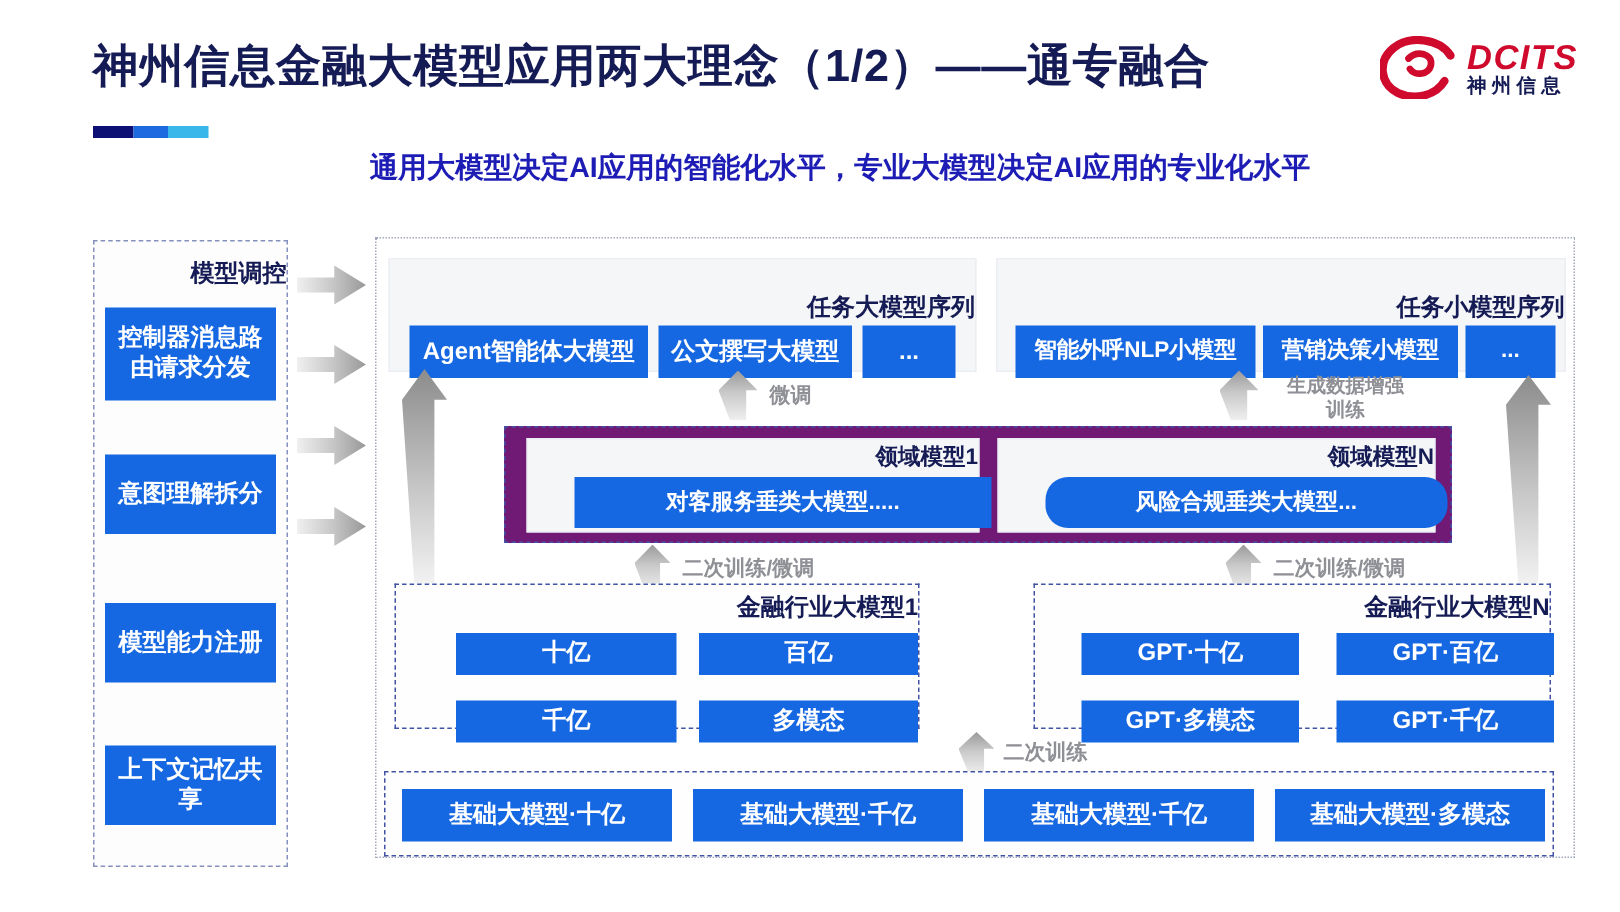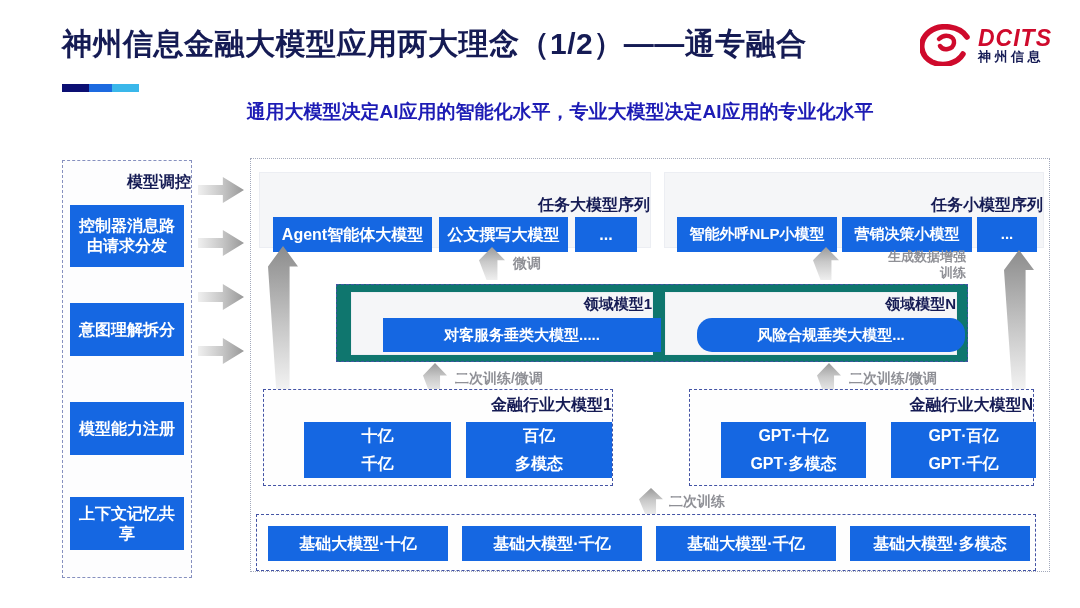--- a/index.html
+++ b/index.html
@@ -74,42 +74,42 @@
   .task-row { position:absolute; top:44px; display:flex; }
   .grpA .task-row { left:13px; gap:7px; }
   .grpB .task-row { left:12px; gap:5px; }
   .task-row .blue-box { height:35px; font-size:16px; }
   .grpB .task-row .blue-box { font-size:15px; }
   .wA1 { width:159px; } .wA2 { width:129px; } .wA3 { width:62px; }
   .wB1 { width:160px; } .wB2 { width:130px; } .wB3 { width:60px; }
   .arr-ft   { position:absolute; left:228px; top:88px;  width:26px; height:33px; }
   .lbl-ft   { position:absolute; left:262px; top:96px; }
   .arr-aug  { position:absolute; left:562px; top:88px;  width:26px; height:33px; }
-  .lbl-aug  { position:absolute; left:615px; top:90px; width:100px; font-size:13px; text-align:right; line-height:1.2; white-space:normal; }
+  .lbl-aug  { position:absolute; left:596px; top:90px; width:100px; font-size:13px; text-align:center; line-height:1.2; white-space:normal; }
   .tall-left  { position:absolute; left:17px;  top:87px; width:30px; height:146px; }
   .tall-right { position:absolute; left:753px; top:91px; width:30px; height:142px; }
   
-  .domain-wrap { position:absolute; left:85px; top:125px; width:632px; height:78px; background:#0f766e; }
+  .domain-wrap { position:absolute; left:85px; top:125px; width:632px; height:78px; background:#701a75; }
   .dom-sub { position:absolute; top:7px; height:63px; }
   .dom1 { left:14px;  width:302px; }
   .domN { left:328px; width:292px; }
   .dom-sub .group-title { margin-top:2px; font-size:15px; }
   .dom-sub .blue-box { position:absolute; top:25px; height:34px; font-size:15px;margin-left:19px; }
   .dom1 .blue-box { left:12px; width:278px; }
   .domN .blue-box { left:12px; width:268px;border-radius:15px; }
   .arr-rl { position:absolute; left:172px; top:204px; width:24px; height:31px; }
   .lbl-rl { position:absolute; left:204px; top:211px; }
   .arr-rr { position:absolute; left:566px; top:204px; width:24px; height:31px; }
   .lbl-rr { position:absolute; left:598px; top:211px; }
   
   .ind { position:absolute; top:230px; height:97px; background:#fefefe; }
   .ind1 { left:12px;  width:350px; }
   .indN { left:438px; width:345px; }
   .ind .group-title { margin-top:5px; }
-  .ind-grid { position:absolute; top:32px; display:grid; grid-template-rows:28px 28px; row-gap:0;padding-left:17px; }
+  .ind-grid { position:absolute; top:32px; display:grid; grid-template-rows:28px 28px; row-gap:17px;padding-left:17px; }
   .ind1 .ind-grid { left:23px; grid-template-columns:147px 146px; column-gap:15px; }
   .indN .ind-grid { left:14px; grid-template-columns:145px 145px; column-gap:25px; }
   .ind-grid .blue-box { font-size:16px; }
   .arr-rb { position:absolute; left:388px; top:329px; width:24px; height:28px; }
   .lbl-rb { position:absolute; left:418px; top:334px; }
   
   .base { position:absolute; left:5px; top:355px; width:780px; height:57px; background:#fefefe; }
   .base-row { position:absolute; left:11px; top:11px; display:flex; gap:14px; }
   .base-row .blue-box { width:180px; height:35px; font-size:16px; }
 </style>

